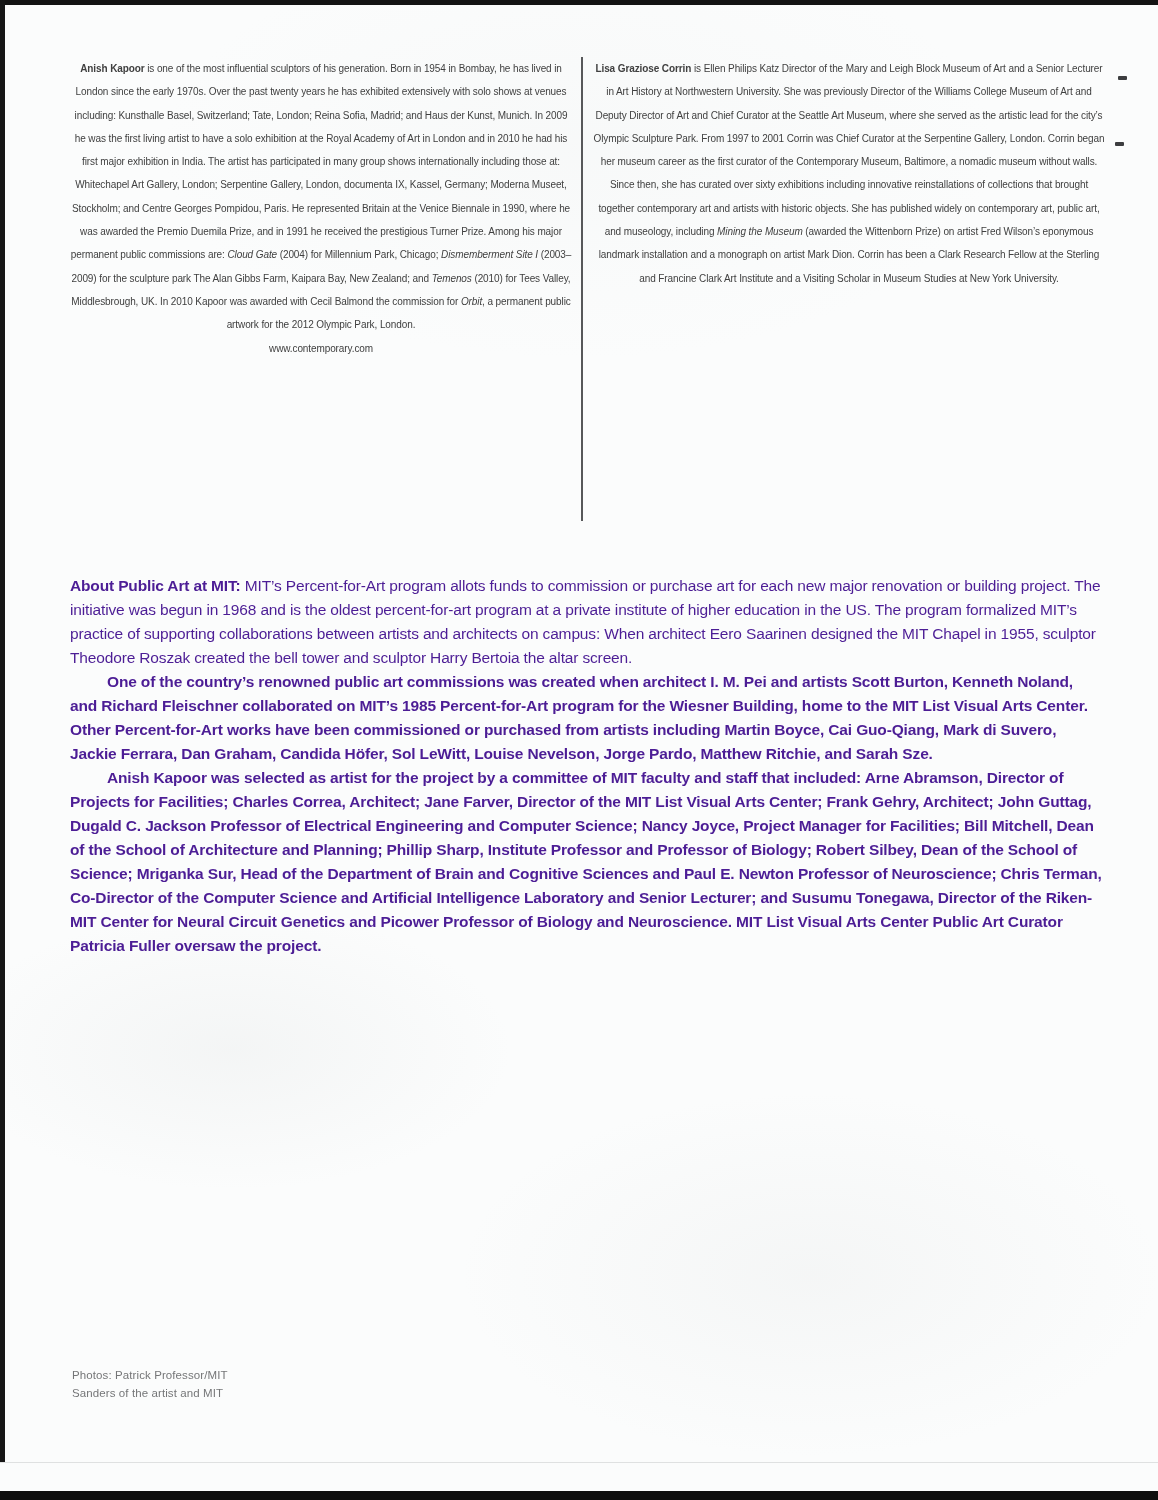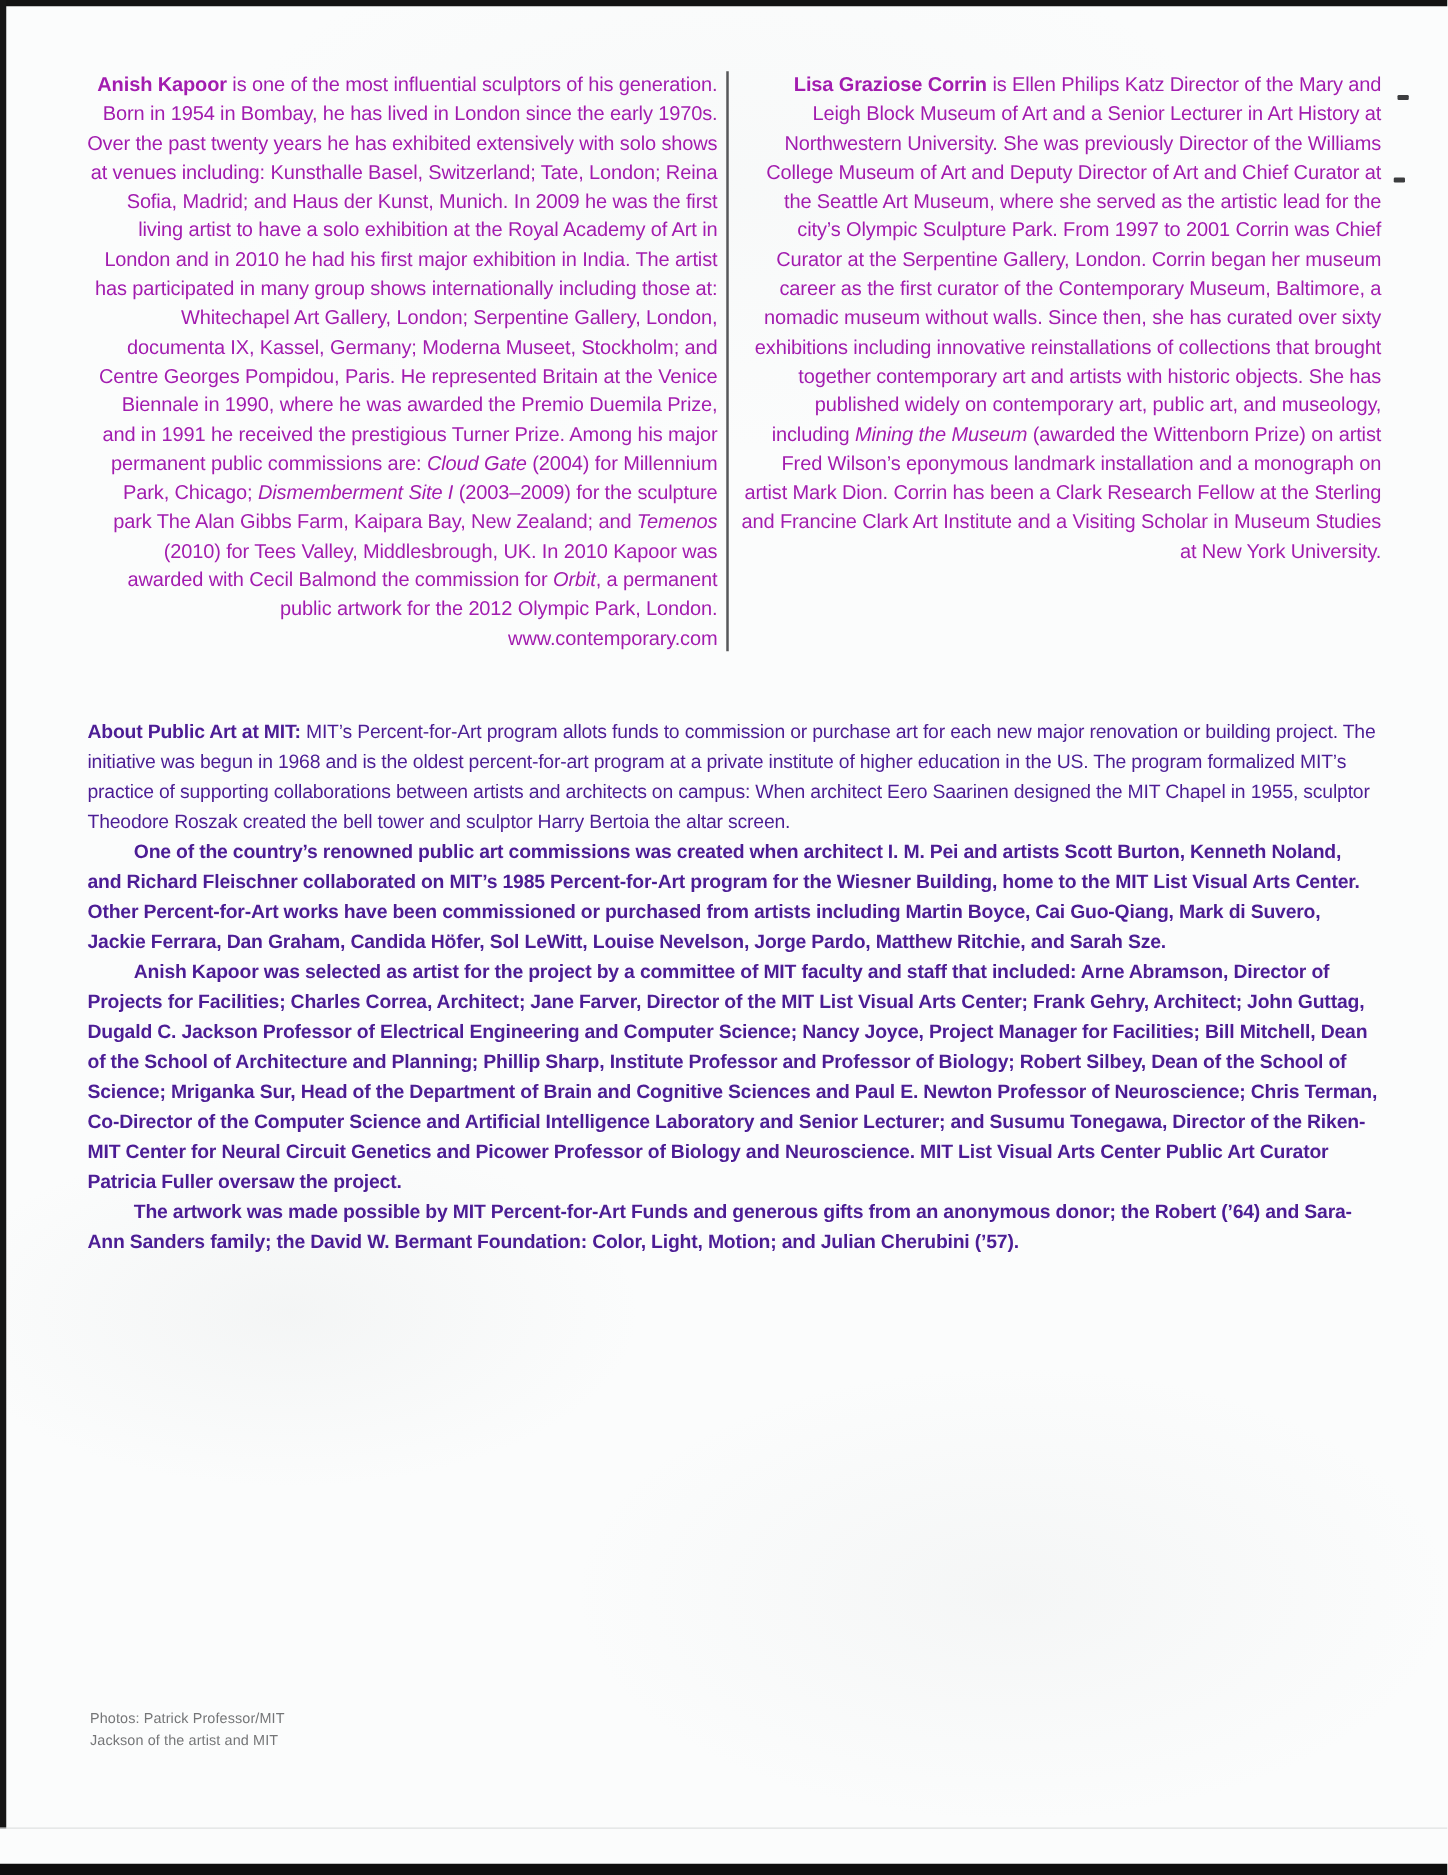--- a/index.html
+++ b/index.html
@@ -57,25 +57,25 @@
     background: #3c3d3f;
     border-radius: 1px;
   }
   .edge-mark.m1 { left: 1118px; top: 76px; }
   .edge-mark.m2 { left: 1115px; top: 142px; }
 
   
   .bio-col {
     position: absolute;
     top: 57px;
-    font-size: 16px;
+    font-size: 10px;
     line-height: 23.3px;
     letter-spacing: -0.1px;
-    color: #a21caf;
-    text-align: right;
+    color: #404040;
+    text-align: center;
   }
   .bio-left  { left: 68px;  width: 506px; }
   .bio-right { left: 593px; width: 512px; }
   .bio-col p { margin: 0; }
   .b { font-weight: 700; }
   .i { font-style: italic; }
   .col-divider {
     position: absolute;
     left: 581px; top: 57px;
     width: 1.5px; height: 464px;
@@ -127,19 +127,18 @@
 <div class="col-divider"></div>
 
 <div class="bio-col bio-right">
   <p><span class="b">Lisa Graziose Corrin</span><span> is Ellen Philips Katz Director of the Mary and Leigh Block Museum of Art and a Senior Lecturer in Art History at Northwestern University. She was previously Director of the Williams College Museum of Art and Deputy Director of Art and Chief Curator at the Seattle Art Museum, where she served as the artistic lead for the city’s Olympic Sculpture Park. From 1997 to 2001 Corrin was Chief Curator at the Serpentine Gallery, London. Corrin began her museum career as the first curator of the Contemporary Museum, Baltimore, a nomadic museum without walls. Since then, she has curated over sixty exhibitions including innovative reinstallations of collections that brought together contemporary art and artists with historic objects. She has published widely on contemporary art, public art, and museology, including </span><span class="i">Mining the Museum</span><span> (awarded the Wittenborn Prize) on artist Fred Wilson’s eponymous landmark installation and a monograph on artist Mark Dion. Corrin has been a Clark Research Fellow at the Sterling and Francine Clark Art Institute and a Visiting Scholar in Museum Studies at New York University.</span></p>
 </div>
 
 <div class="about-section">
   <p><span class="b">About Public Art at MIT:</span><span> MIT’s Percent-for-Art program allots funds to commission or purchase art for each new major renovation or building project. The initiative was begun in 1968 and is the oldest percent-for-art program at a private institute of higher education in the US. The program formalized MIT’s practice of supporting collaborations between artists and architects on campus: When architect Eero Saarinen designed the MIT Chapel in 1955, sculptor Theodore Roszak created the bell tower and sculptor Harry Bertoia the altar screen.</span></p>
   <p class="indent">One of the country’s renowned public art commissions was created when architect I. M. Pei and artists Scott Burton, Kenneth Noland, and Richard Fleischner collaborated on MIT’s 1985 Percent-for-Art program for the Wiesner Building, home to the MIT List Visual Arts Center. Other Percent-for-Art works have been commissioned or purchased from artists including Martin Boyce, Cai Guo-Qiang, Mark di Suvero, Jackie Ferrara, Dan Graham, Candida Höfer, Sol LeWitt, Louise Nevelson, Jorge Pardo, Matthew Ritchie, and Sarah Sze.</p>
   <p class="indent">Anish Kapoor was selected as artist for the project by a committee of MIT faculty and staff that included: Arne Abramson, Director of Projects for Facilities; Charles Correa, Architect; Jane Farver, Director of the MIT List Visual Arts Center; Frank Gehry, Architect; John Guttag, Dugald C. Jackson Professor of Electrical Engineering and Computer Science; Nancy Joyce, Project Manager for Facilities; Bill Mitchell, Dean of the School of Architecture and Planning; Phillip Sharp, Institute Professor and Professor of Biology; Robert Silbey, Dean of the School of Science; Mriganka Sur, Head of the Department of Brain and Cognitive Sciences and Paul E. Newton Professor of Neuroscience; Chris Terman, Co-Director of the Computer Science and Artificial Intelligence Laboratory and Senior Lecturer; and Susumu Tonegawa, Director of the Riken-MIT Center for Neural Circuit Genetics and Picower Professor of Biology and Neuroscience. MIT List Visual Arts Center Public Art Curator Patricia Fuller oversaw the project.</p>
-  <p class="indent">The artwork was made possible by MIT Percent-for-Art Funds and generous gifts from an anonymous donor; the Robert (’64) and Sara-Ann Sanders family; the David W. Bermant Foundation: Color, Light, Motion; and Julian Cherubini (’57).</p>
 </div>
 
 <div class="credits">
   <p>Photos: Patrick Professor/MIT</p>
-  <p>Jackson of the artist and MIT</p>
+  <p>Sanders of the artist and MIT</p>
 </div>
 
 </body></html>

